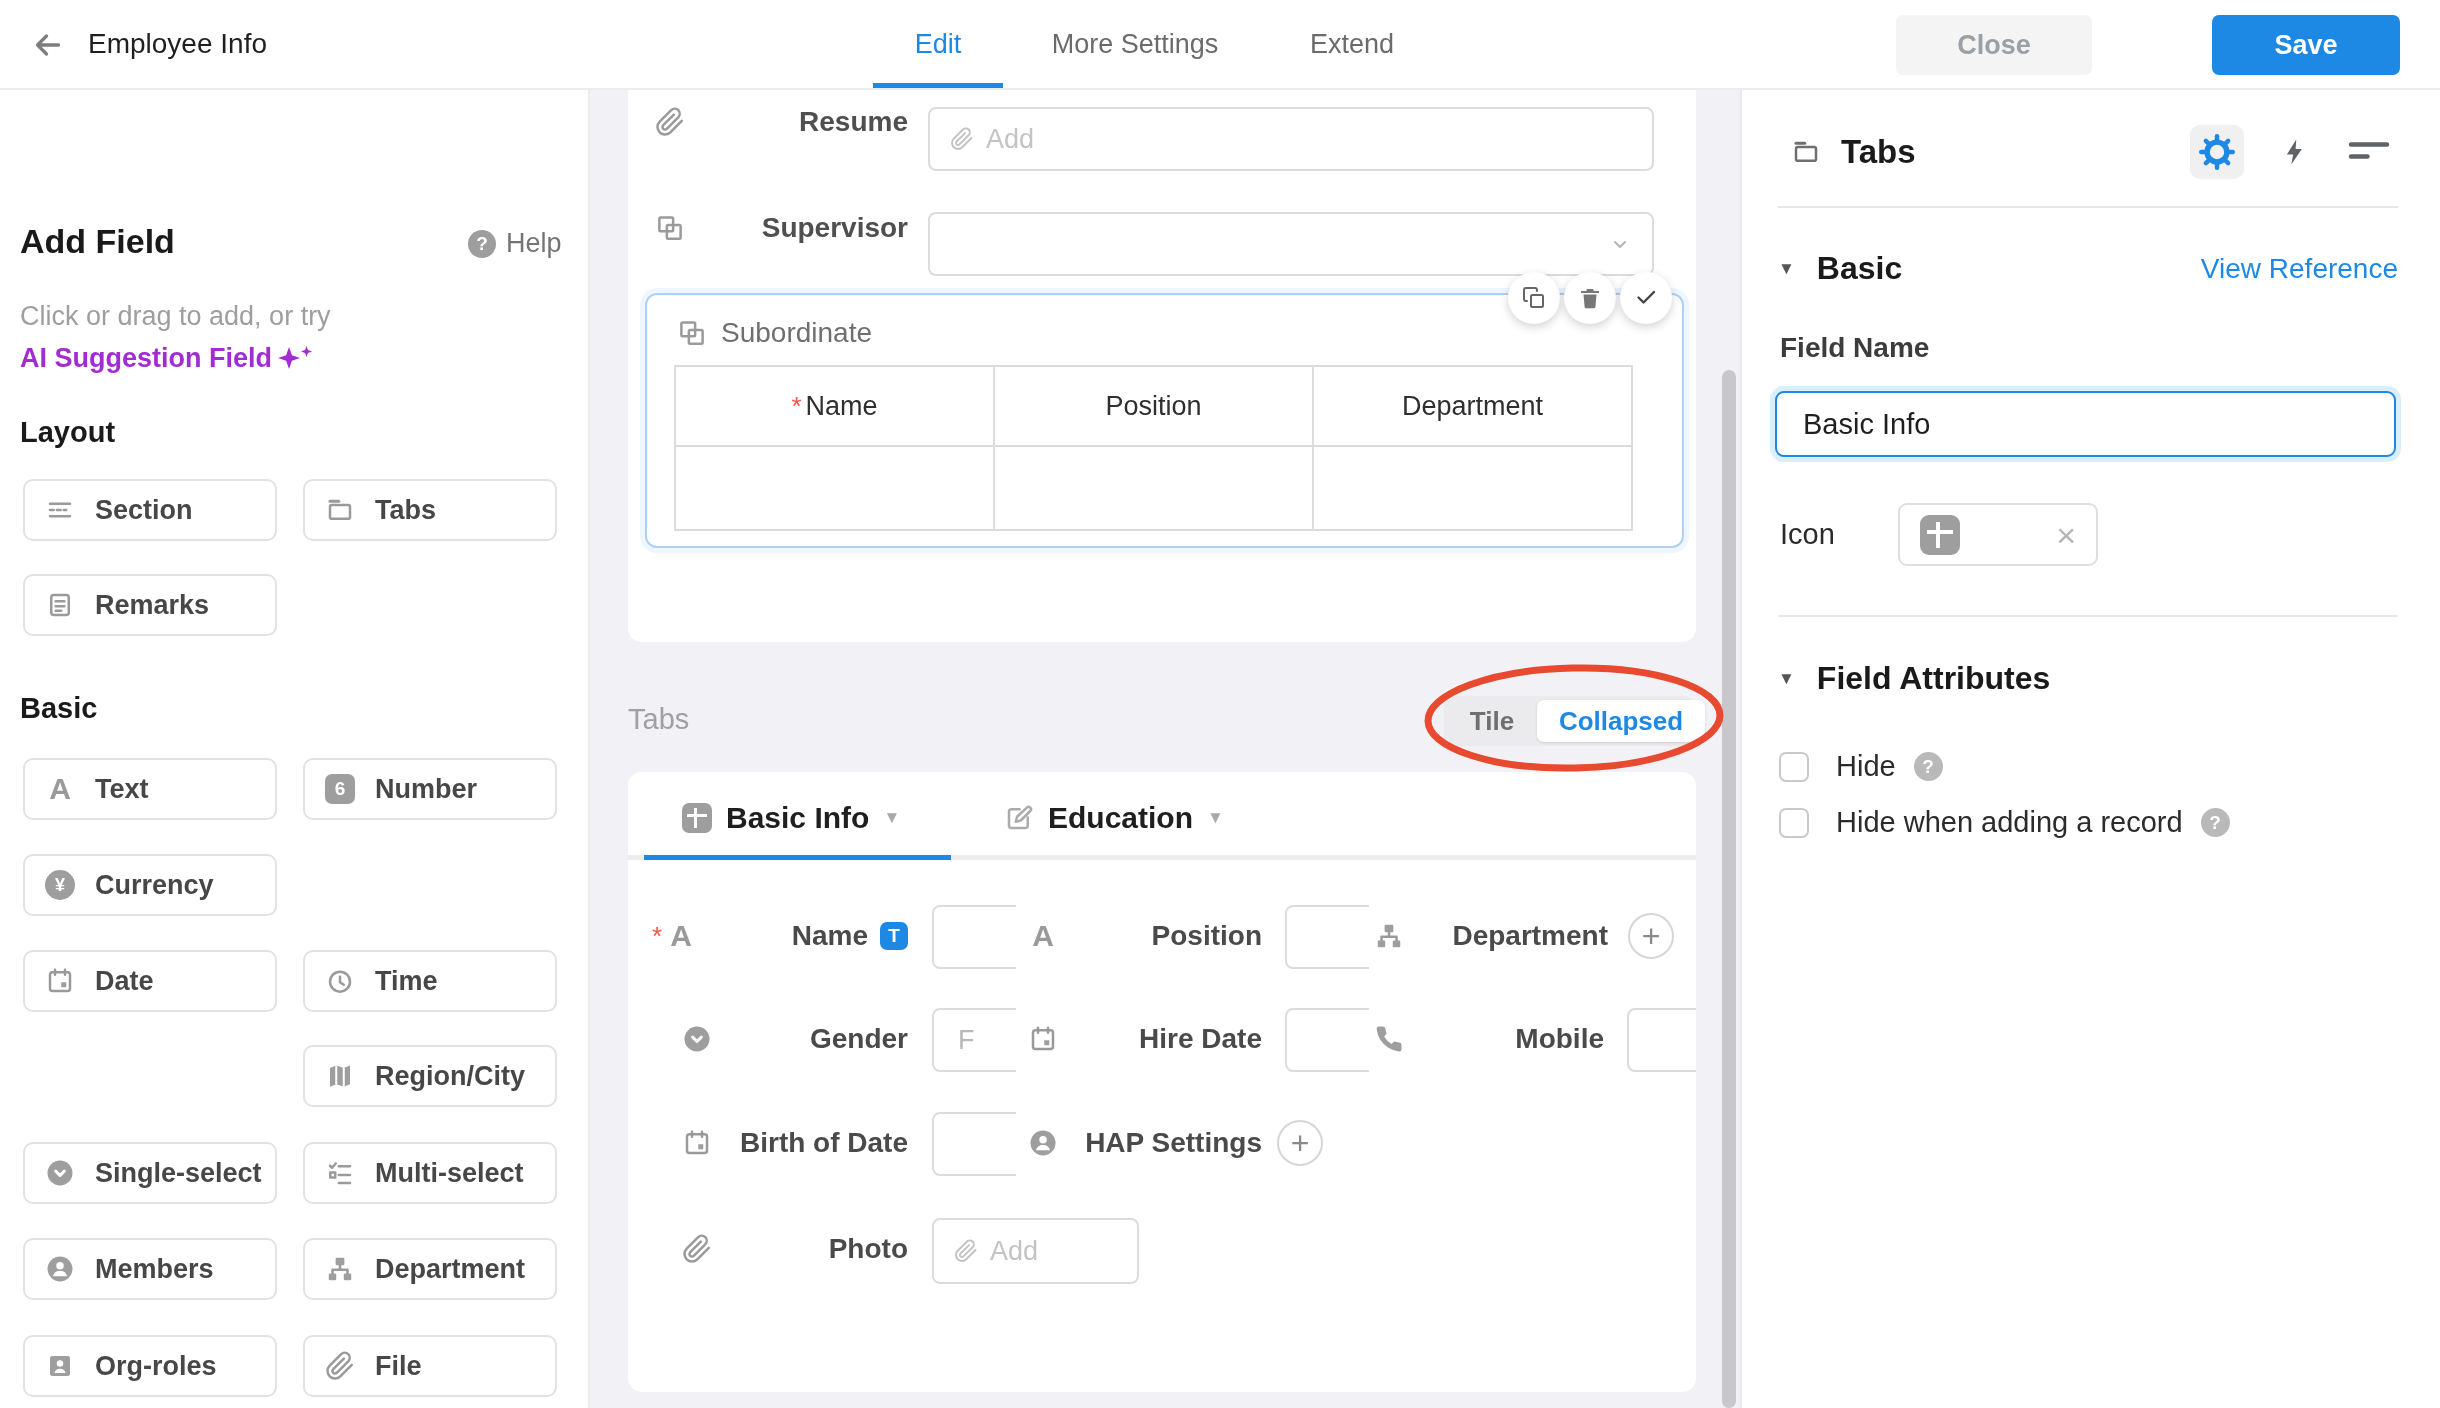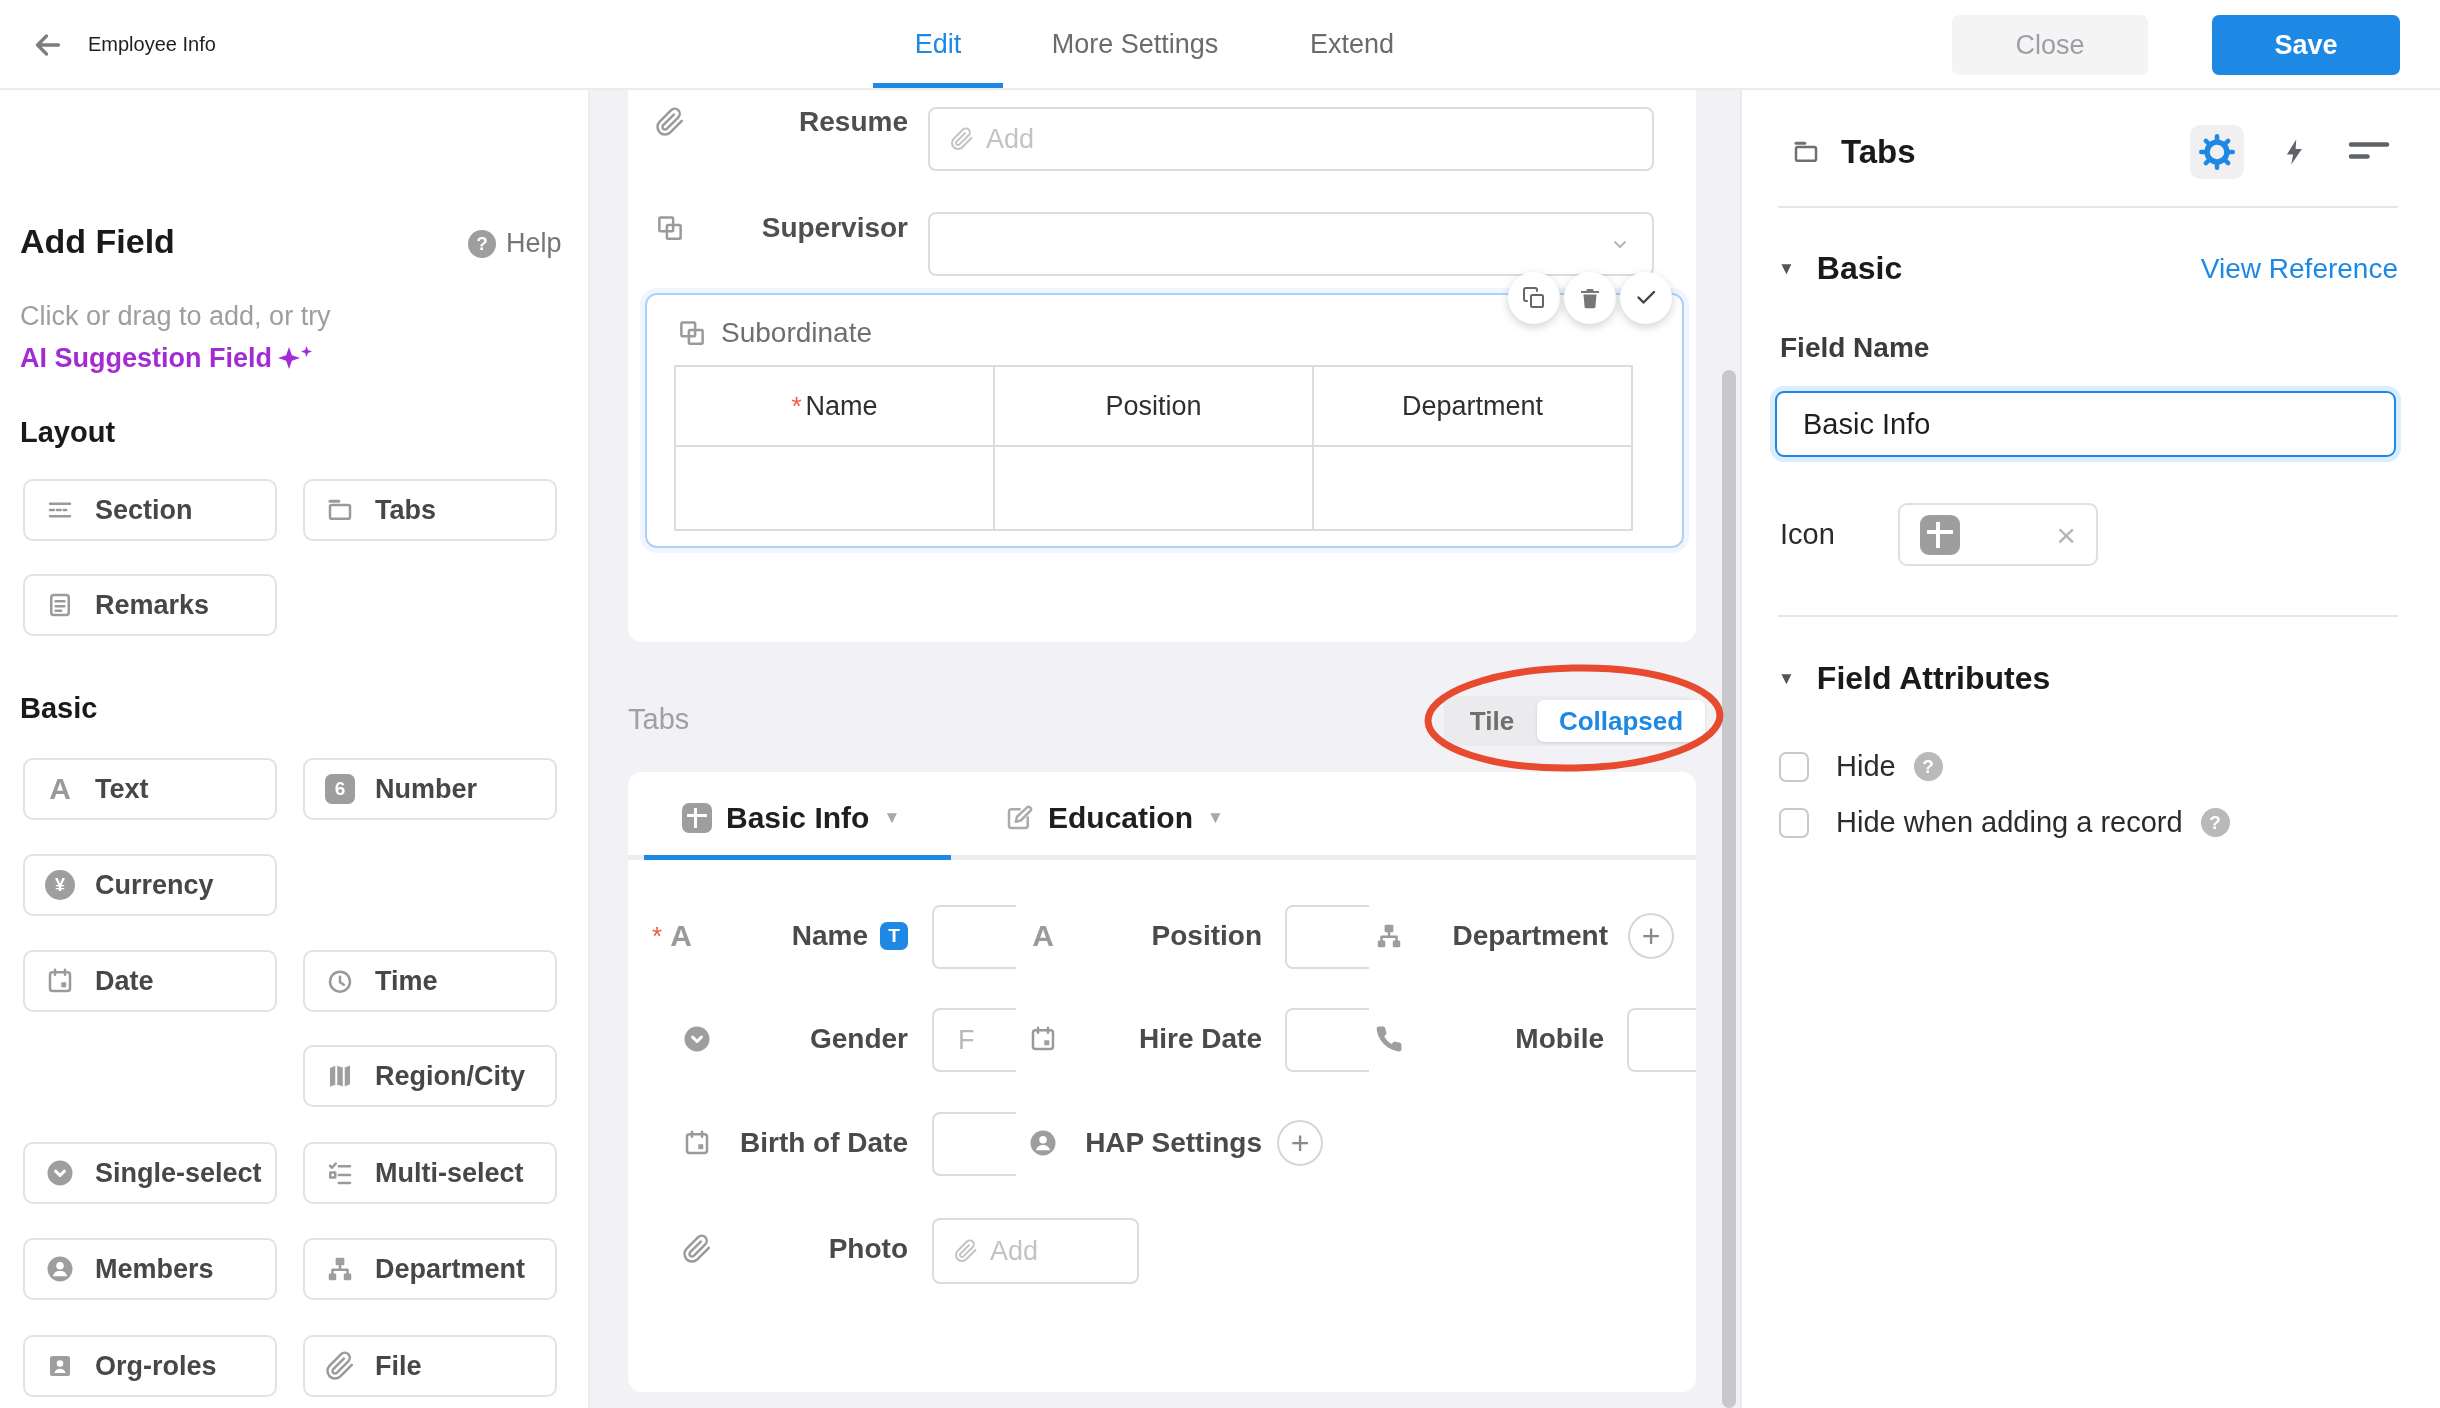--- a/index.html
+++ b/index.html
@@ -10,27 +10,27 @@
   
   .ic { width:30px; height:30px; flex:none; display:block; }
   .ic.sm { width:24px; height:24px; }
   .st { fill:none; stroke:#9a9a9a; stroke-width:2; stroke-linecap:round; stroke-linejoin:round; }
   .fl { fill:#9e9e9e; stroke:none; }
   .badge { display:inline-flex; align-items:center; justify-content:center; color:#fff; font-weight:bold; flex:none; }
 
   
   .header { position:absolute; left:0; top:0; width:2440px; height:90px; background:#fff; border-bottom:2px solid #ececec; z-index:30; }
   .back-btn { position:absolute; left:28px; top:27px; width:40px; height:36px; cursor:pointer; }
-  .hdr-title { position:absolute; left:88px; top:0; height:88px; display:flex; align-items:center; font-size:20px; color:#1f1f1f; font-weight:500; }
+  .hdr-title { position:absolute; left:88px; top:0; height:88px; display:flex; align-items:center; font-size:28px; color:#1f1f1f; font-weight:500; }
   .hdr-tab { position:absolute; top:0; height:88px; display:flex; align-items:center; justify-content:center; font-size:27px; color:#6b6b6b; cursor:pointer; }
   .hdr-tab.edit { left:873px; width:130px; color:#1e88e5; font-weight:500; }
   .hdr-tab.ms { left:1030px; width:210px; }
   .hdr-tab.ext { left:1282px; width:140px; }
   .hdr-underline { position:absolute; left:873px; bottom:0; width:130px; height:5px; background:#1e88e5; }
-  .btn-close { position:absolute; left:1952px; top:15px; width:196px; height:60px; border-radius:7px; background:#f4f4f5; color:#9aa0a6; font-weight:normal; font-size:27px; display:flex; align-items:center; justify-content:center; cursor:pointer; }
+  .btn-close { position:absolute; left:1896px; top:15px; width:196px; height:60px; border-radius:7px; background:#f4f4f5; color:#9aa0a6; font-weight:bold; font-size:27px; display:flex; align-items:center; justify-content:center; cursor:pointer; }
   .btn-save { position:absolute; left:2212px; top:15px; width:188px; height:60px; border-radius:7px; background:#1e88e5; color:#fff; font-weight:bold; font-size:27px; display:flex; align-items:center; justify-content:center; cursor:pointer; }
 
   
   .sidebar { position:absolute; left:0; top:90px; width:590px; height:1318px; background:#fff; border-right:2px solid #ececec; z-index:10; }
   .sb-title { position:absolute; left:20px; top:132px; font-size:34px; font-weight:bold; color:#1a1a1a; }
   .sb-help { position:absolute; left:468px; top:138px; display:flex; align-items:center; gap:10px; cursor:pointer; }
   .qmark { width:28px; height:28px; border-radius:50%; background:#9e9e9e; color:#fff; font-size:19px; font-weight:bold; display:flex; align-items:center; justify-content:center; }
   .sb-help span.txt { font-size:27px; color:#757575; }
   .sb-hint { position:absolute; left:20px; top:205px; width:512px; font-size:27px; line-height:42px; color:#9e9e9e; }
   .ai-link { color:#a32bd4; font-weight:bold; cursor:pointer; white-space:nowrap; }

